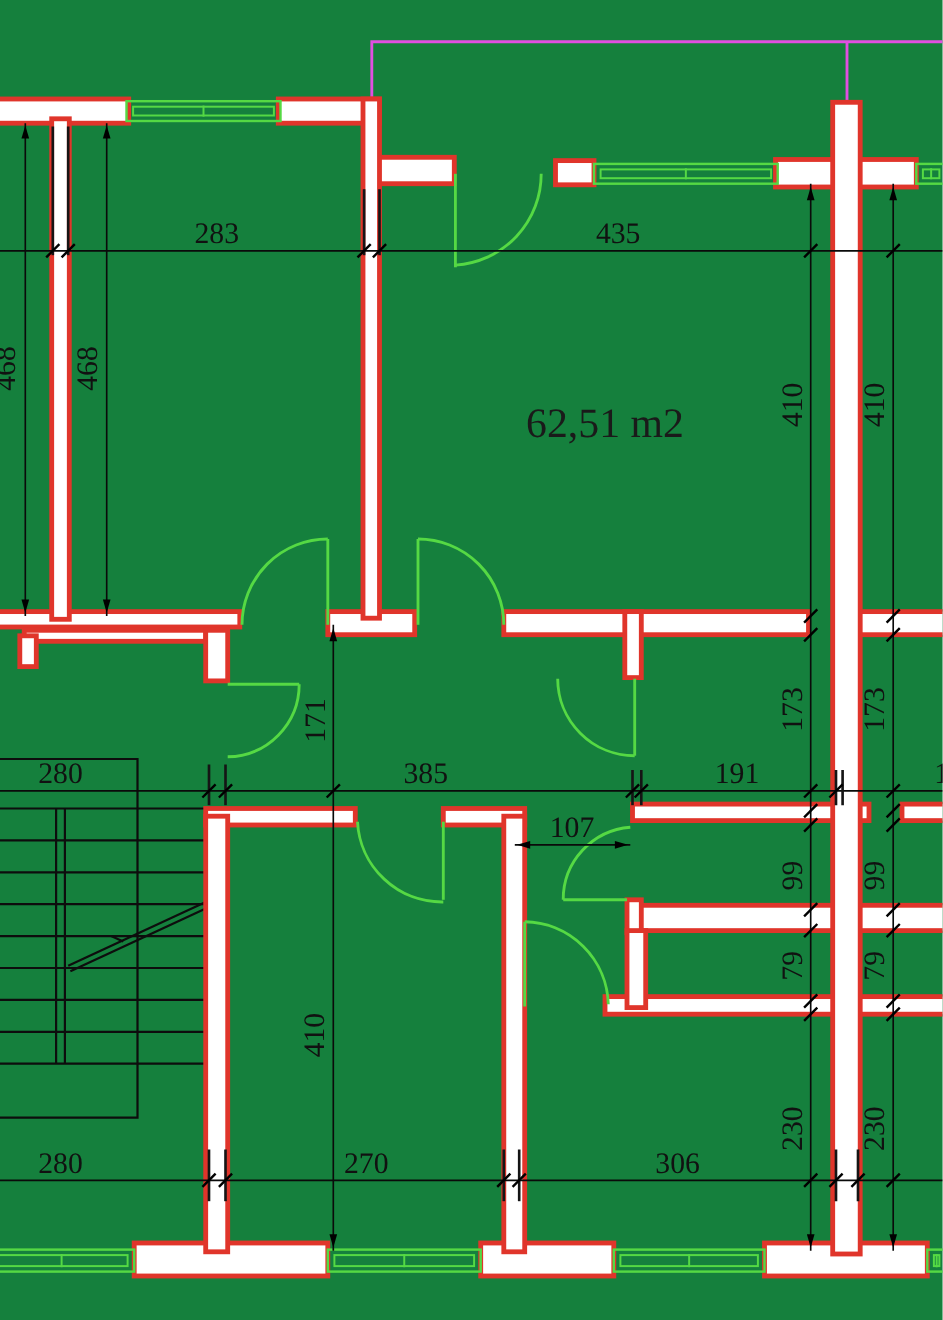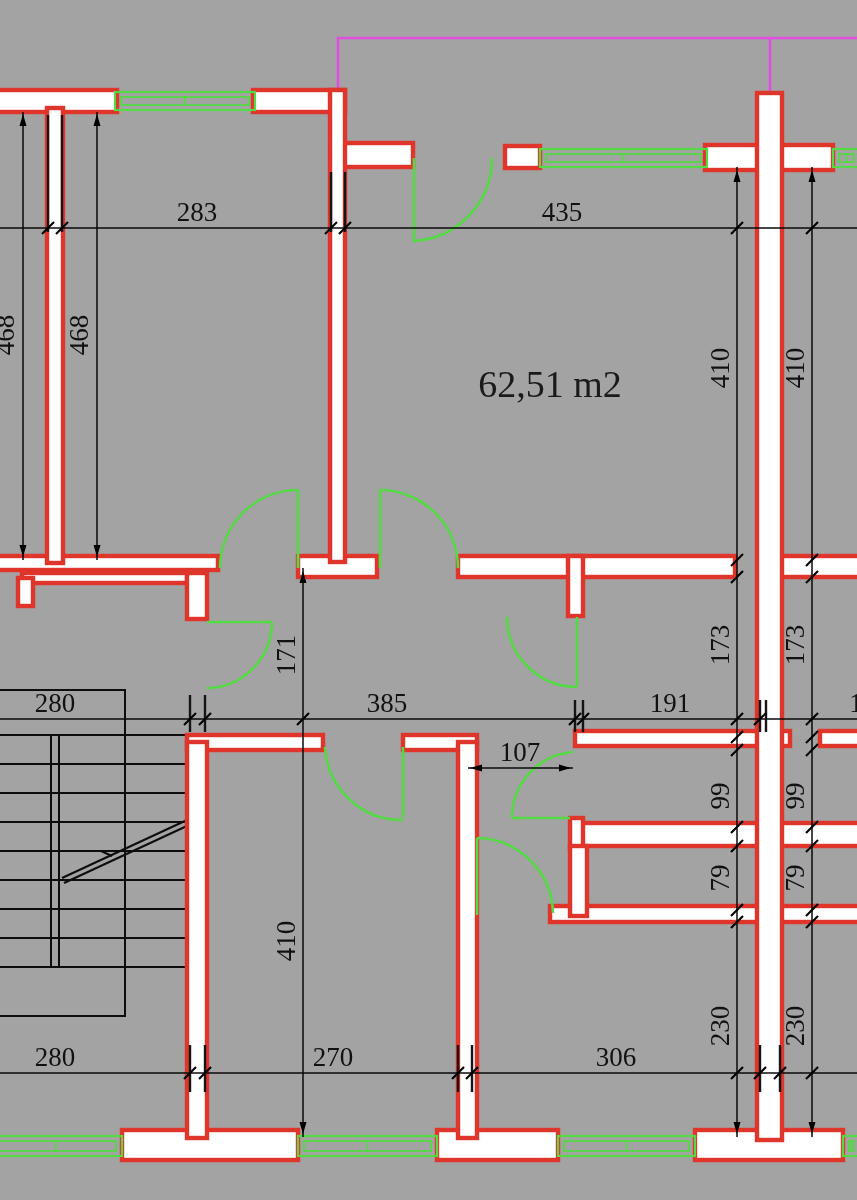--- a/index.html
+++ b/index.html
@@ -1,16 +1,16 @@
 <!DOCTYPE html>
 <html><head>
 <meta charset="utf-8">
 <style>
   html,body{margin:0;padding:0;background:#fff;}
-  #stage{position:relative;width:857px;height:1200px;background:#a3a3a3;overflow:hidden;}
+  #stage{position:relative;width:857px;height:1200px;background:#15803d;overflow:hidden;}
   svg{display:block;}
   .area-label{font-family:"Liberation Serif","DejaVu Serif",serif;font-size:38px;fill:#1a1a1a;}
   .dim-label{font-family:"Liberation Serif","DejaVu Serif",serif;font-size:27px;fill:#111;}
 </style>
 </head>
 <body>
 
 <div id="stage">
   <svg id="plan" width="857" height="1200" viewBox="0 0 857 1200" xmlns="http://www.w3.org/2000/svg">
     <g id="layer-reference">

